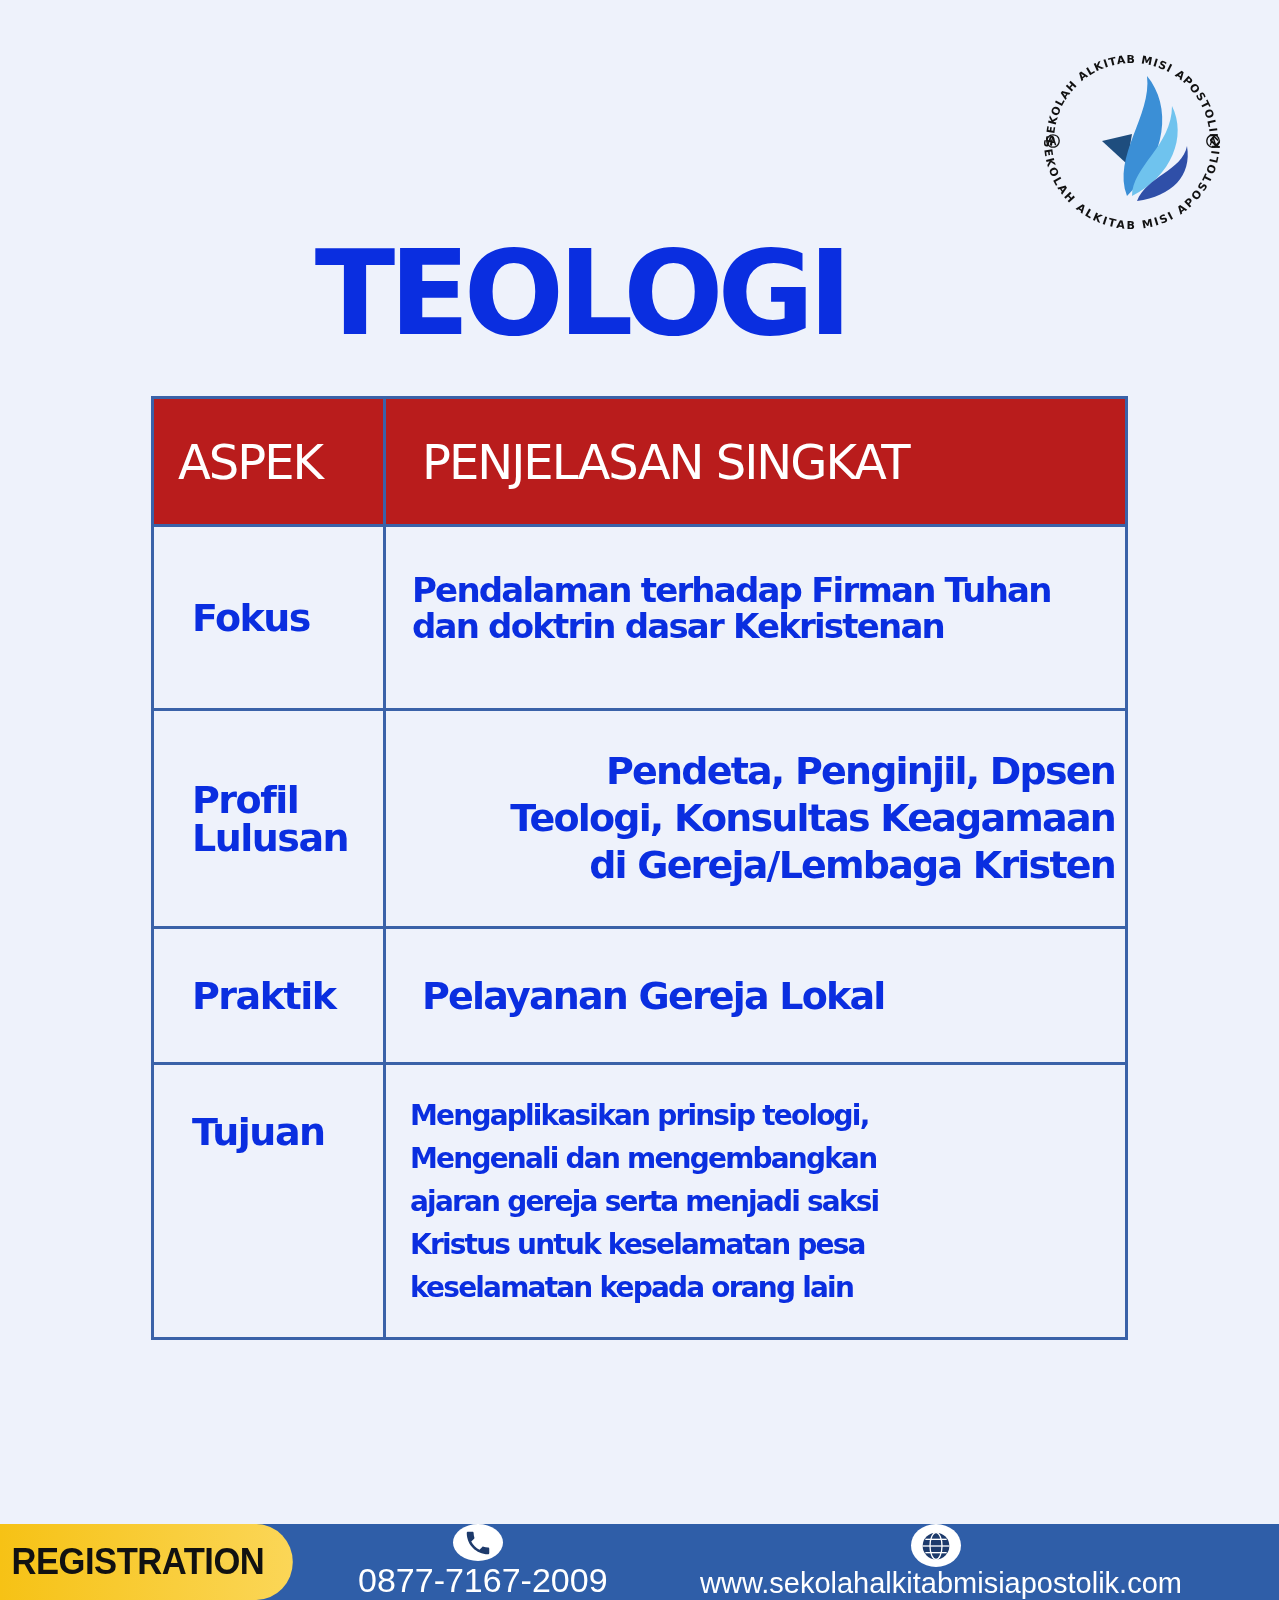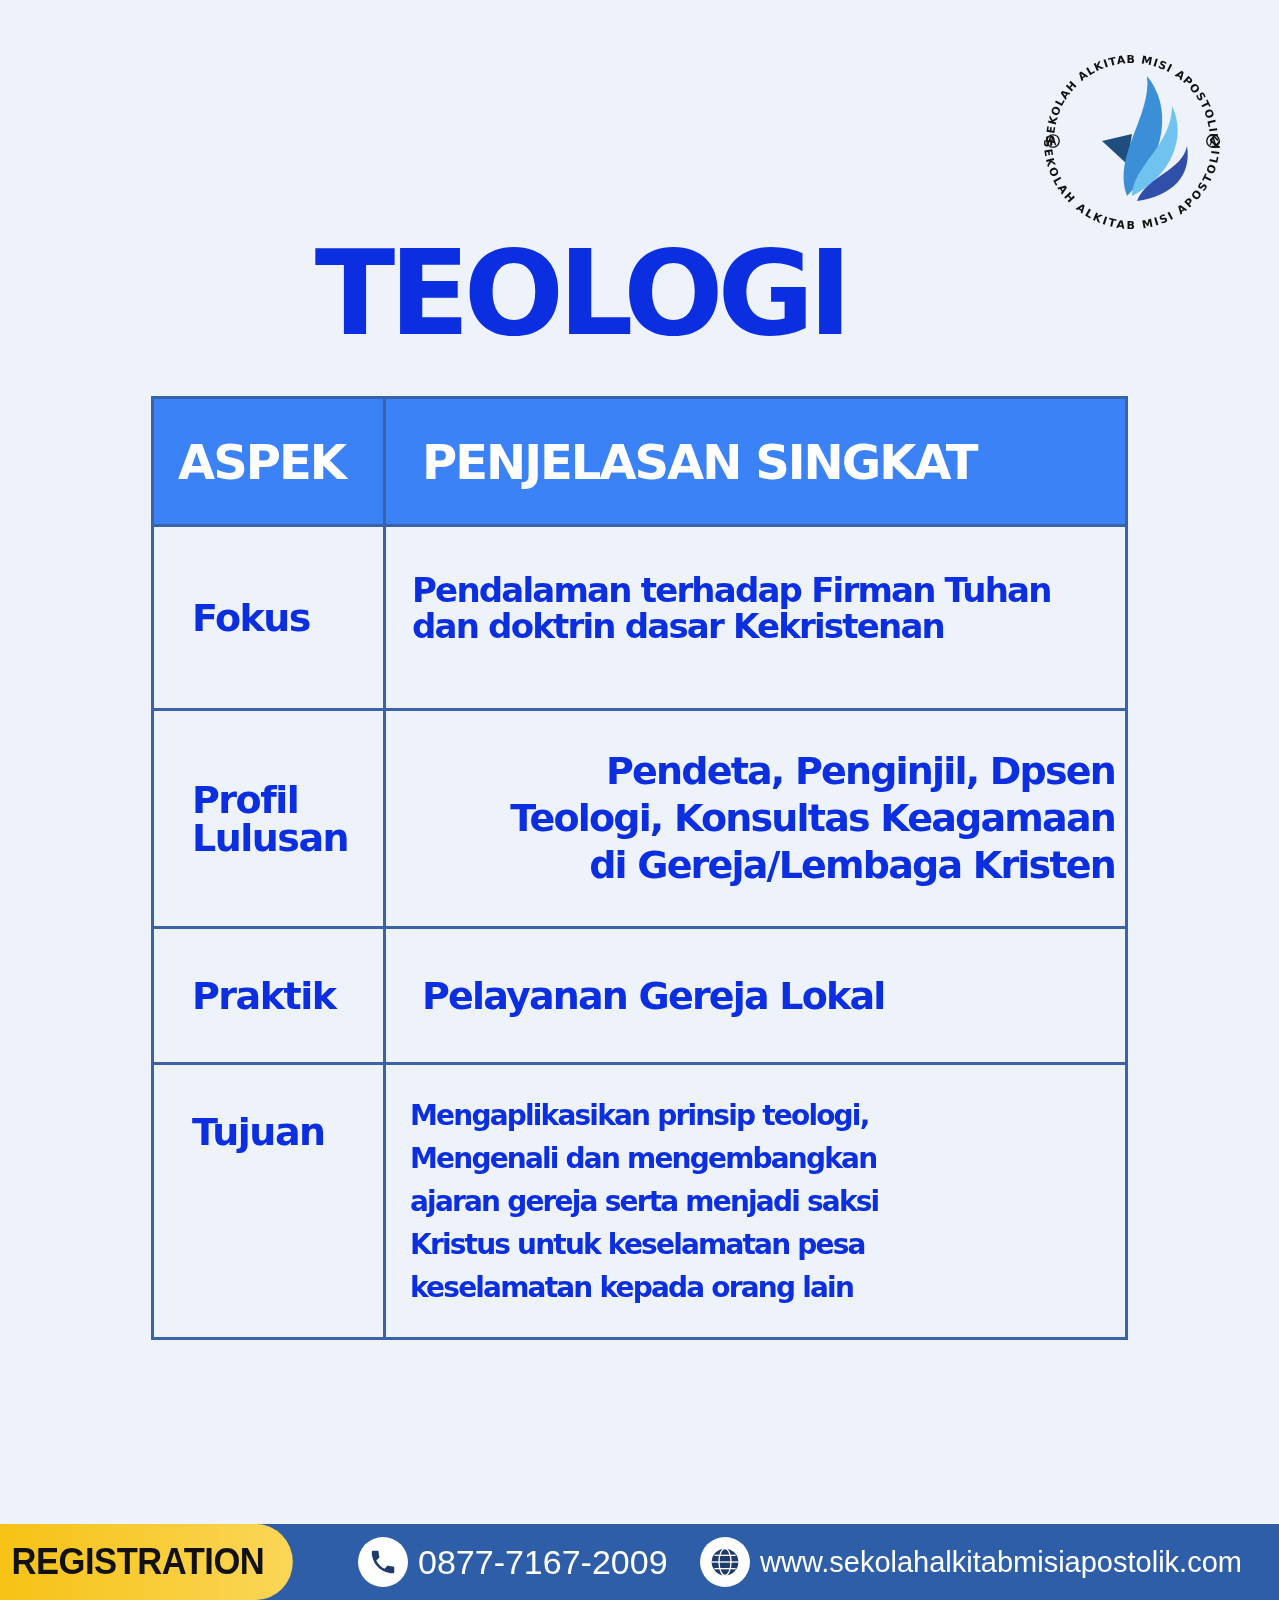--- a/index.html
+++ b/index.html
@@ -17,22 +17,22 @@
     text-align: center; color: #0a2ee0;
     font-family: "DejaVu Sans", sans-serif; font-weight: bold;
     font-size: 118px; letter-spacing: -6px; line-height: 130px;
   }
   .table {
     position: absolute; left: 151px; top: 396px; width: 977px;
     border: 3px solid #3a62a8; border-collapse: collapse;
   }
   .table td, .table th { border: 3px solid #3a62a8; vertical-align: middle; }
   .table th {
-    background: #3b82f6; color: #fff; height: 128px;
-    font-family: "DejaVu Sans", sans-serif; font-weight: bold; font-size: 48px;
+    background: #b91c1c; color: #fff; height: 128px;
+    font-family: "DejaVu Sans", sans-serif; font-weight: normal; font-size: 48px;
     letter-spacing: -2px; text-align: left;
   }
   .th-a { width: 232px; padding-left: 24px; }
   .th-b { padding-left: 36px; }
   .cell-a {
     color: #0a2ee0; font-weight: bold; font-size: 38px; letter-spacing: -1.5px;
     padding-left: 38px; line-height: 38px;
   }
   .cell-b {
     color: #0a2ee0; font-weight: bold; font-size: 34px; letter-spacing: -1.8px;
@@ -60,20 +60,21 @@
     border-radius: 0 40px 40px 0;
     display: flex; align-items: center; padding-left: 12px;
     font-family: "Liberation Sans", sans-serif; font-weight: bold;
     font-size: 36px; color: #111; letter-spacing: -0.5px;
     transform: scaleX(0.96); transform-origin: left center;
   }
   .contact {
     position: absolute; top: 1524px; height: 76px;
     display: flex; align-items: center; color: #fff;
     font-family: "Liberation Sans", sans-serif;
+    flex-direction: column;
   }
   .icon-circle {
     width: 50px; height: 50px; border-radius: 50%; background: #fff;
     display: flex; align-items: center; justify-content: center; margin-right: 10px;
   }
   .phone { left: 358px; font-size: 34px; }
   .web { left: 700px; font-size: 29px; }
 </style>
 </head>
 <body>

